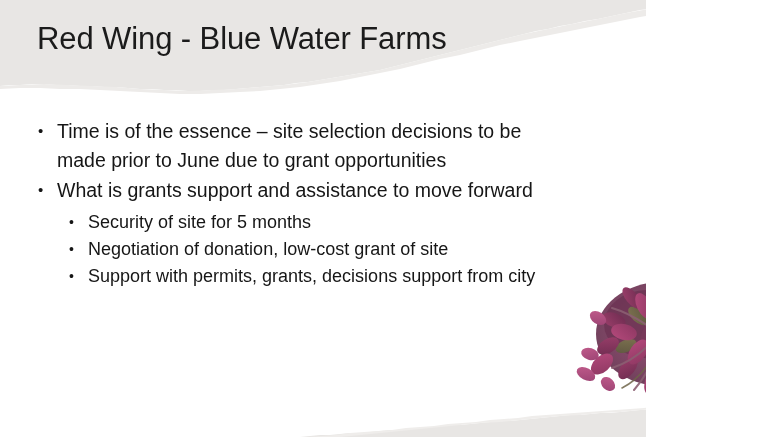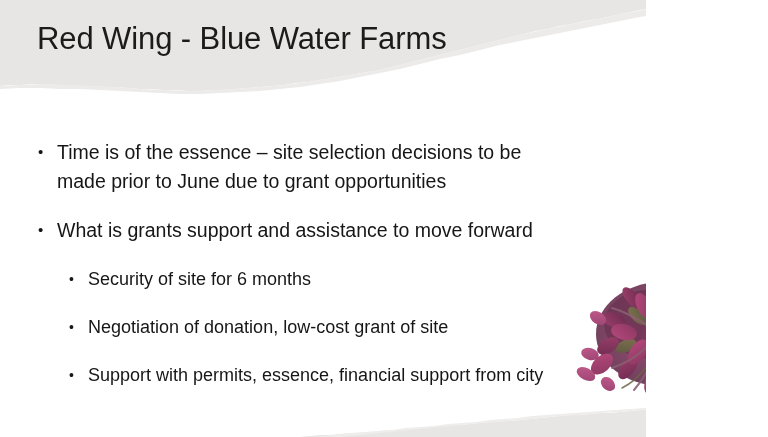--- a/index.html
+++ b/index.html
@@ -60,21 +60,20 @@
   }
   .bullet .marker {
     position: absolute;
     left: 0;
     top: 0;
     line-height: inherit;
     color: #161616;
   }
   .bullet .btext {
     display: block;
-    margin-top: 21px;
   }
 
   .level1 {
     font-size: 19.5px;
     line-height: 28.5px;
     margin-bottom: 2px;
     padding-left: 19px;
   }
   .level1 .marker { font-size: 15px; }
 
@@ -154,29 +153,29 @@
     </div>
 
     <div class="bullet level1">
       <span class="marker">•</span>
       <span class="btext">What is grants support and assistance to move forward</span>
     </div>
 
     <div id="sub-list">
       <div class="bullet level2">
         <span class="marker">•</span>
-        <span class="btext">Security of site for 6 months</span>
+        <span class="btext">Security of site for 5 months</span>
       </div>
       <div class="bullet level2">
         <span class="marker">•</span>
         <span class="btext">Negotiation of donation, low-cost grant of site</span>
       </div>
       <div class="bullet level2">
         <span class="marker">•</span>
-        <span class="btext">Support with permits, essence, financial support from city</span>
+        <span class="btext">Support with permits, grants, decisions support from city</span>
       </div>
     </div>
 
   </div>
 
   <svg id="plant-photo" viewBox="0 0 192 160" xmlns="http://www.w3.org/2000/svg">
     <defs>
       <radialGradient id="clumpShade" cx="50%" cy="45%" r="62%">
         <stop offset="0%" stop-color="#8A4466"></stop>
         <stop offset="55%" stop-color="#77385A"></stop>

